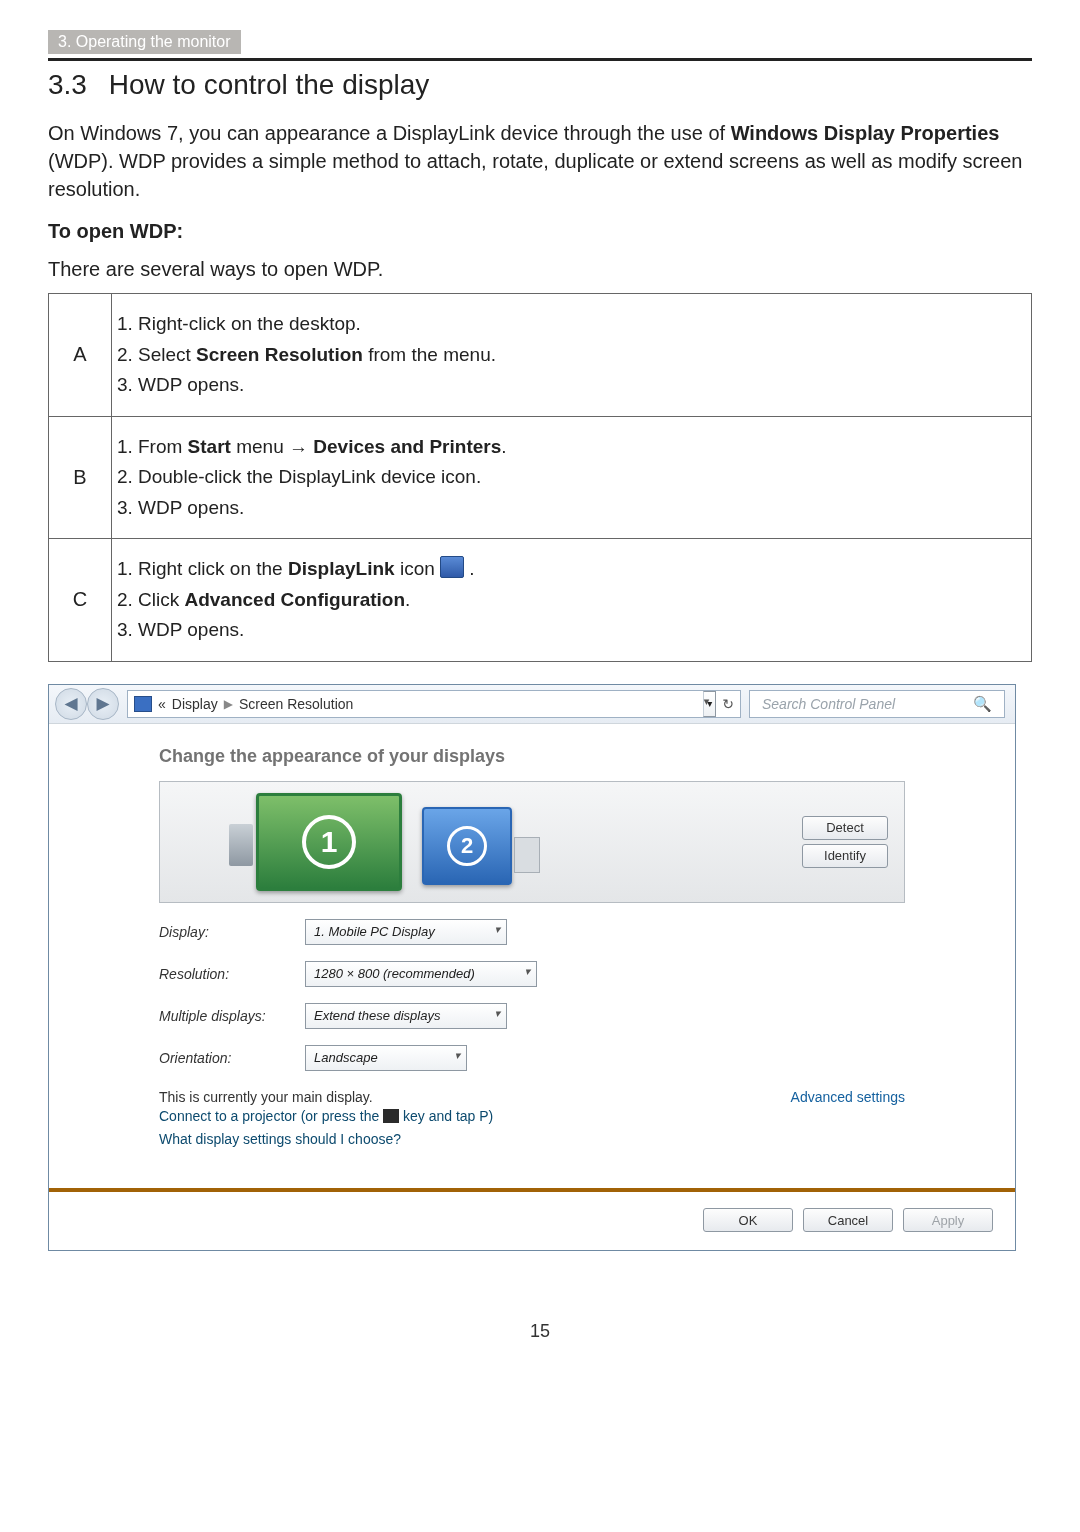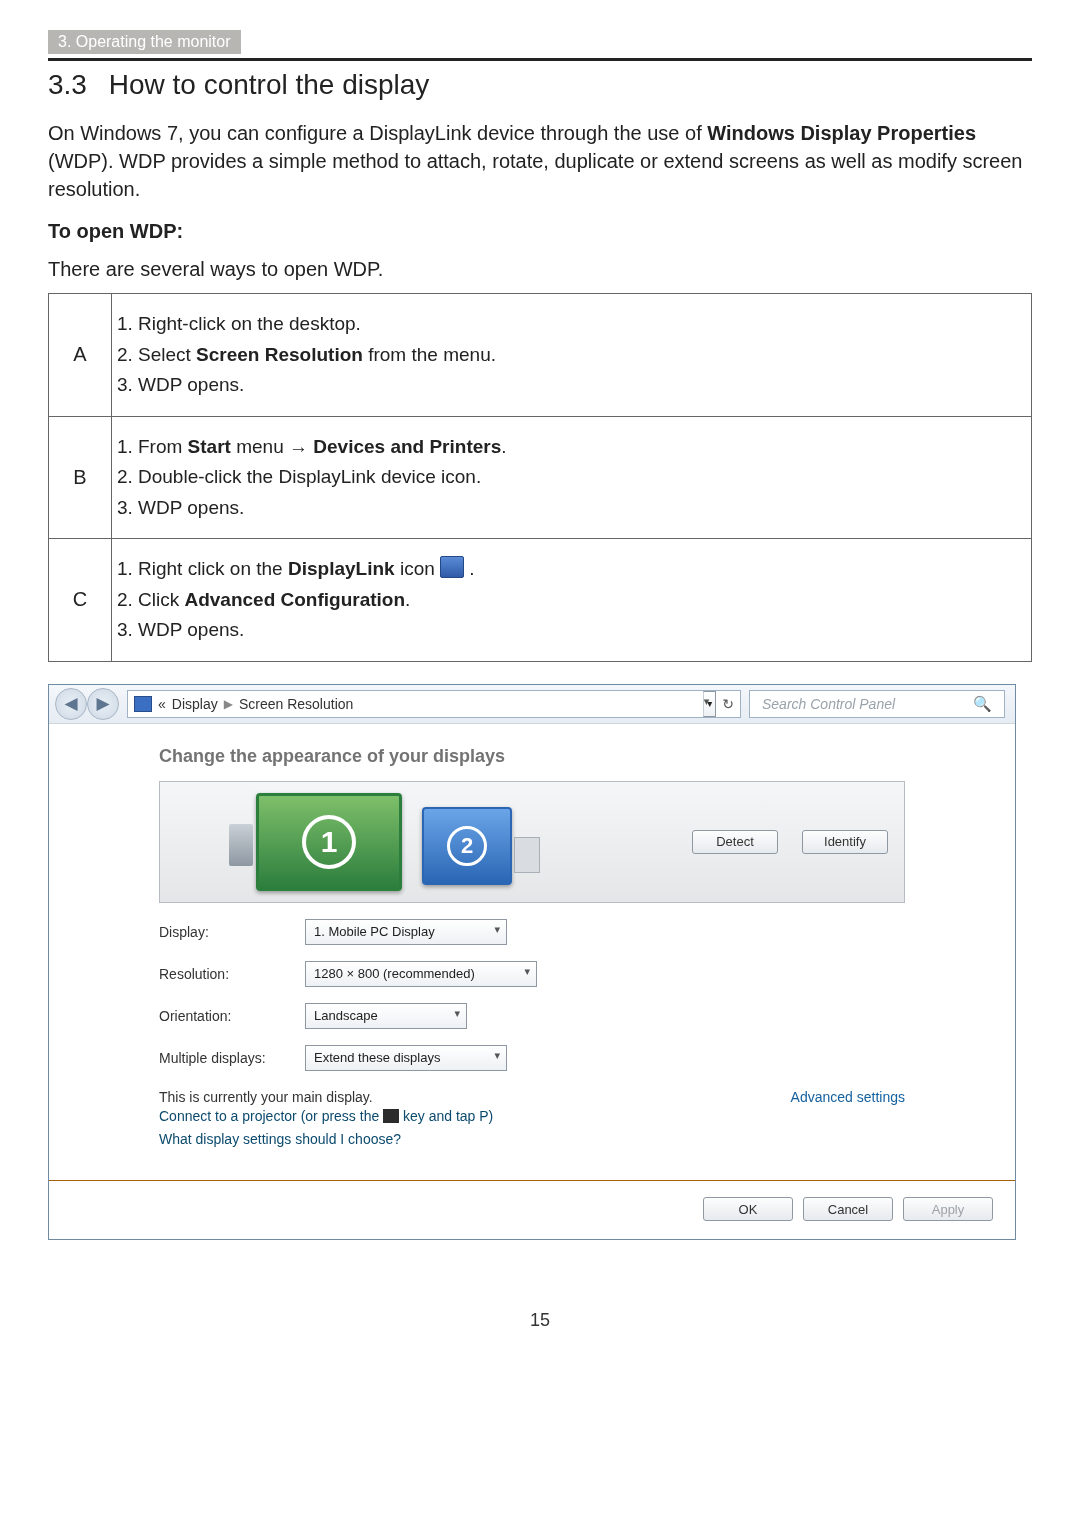--- a/index.html
+++ b/index.html
@@ -201,33 +201,33 @@
     border:3px solid #fff; border-radius:50%;
     display:flex; align-items:center; justify-content:center;
     font-size:22px;
   }
   .mon2-ext {
     position:absolute; right:-30px; top:28px;
     width:24px; height:34px;
     background: #d9dde1;
     border:1px solid #a8afb6;
   }
-  .det-btns { display:flex; flex-direction:row; gap:24px; }
+  .det-btns { display:flex; flex-direction:column; gap:4px; }
   .w7btn {
     min-width: 86px;
     height: 24px;
     border: 1px solid #8e98a2;
     background: linear-gradient(#fdfdfd,#e7eaee);
     border-radius: 3px;
     font-size: 13px;
     color:#333;
     padding: 0 12px;
   }
   .w7btn.dis { color:#9ea3a8; }
-  .form-row { display:flex; align-items:center; margin-top:16px; gap:16px;}
+  .form-row { display:flex; align-items:center; margin-top:16px; gap:16px;font-style:italic;}
   .form-row .lbl { width: 130px; color:#333; }
   .dd {
     height: 24px;
     border: 1px solid #8e98a2;
     background: linear-gradient(#fff,#eef1f4);
     display:flex; align-items:center;
     padding: 0 22px 0 8px;
     font-size: 13px;
     position: relative;
     color:#222;
@@ -240,41 +240,41 @@
   .note-row { margin-top: 18px; display:flex; justify-content:space-between; font-size:14px;}
   .adv-link { color:#15619f; }
   .links { font-size:14px; color:#0c4a6e; line-height:1.7;}
   .links .win-key {
     display:inline-block; width:16px; height:14px;
     background:#2b2b2b; vertical-align:-2px;
   }
   .btn-row {
     display:flex; gap:10px; justify-content:flex-end;
     padding: 16px 22px 18px 0;
-    border-top: 1px solid #a16207;
-    margin-top: 8px;
+    border-top: 4px solid #a16207;
+    margin-top: 16px;
   }
   .page-num { text-align:center; margin-top:70px; font-size:18px; color:#333;}
 </style>
 </head>
 <body>
 
 <div class="page">
 
   <div class="section-tab">3. Operating the monitor</div>
   <hr class="hr-heavy">
 
   <div class="h33">
     <span class="num">3.3</span>
     <span>How to control the display</span>
   </div>
 
 
   <p class="body-text">
-    <span>On Windows 7, you can configure a DisplayLink device through the use of </span><span class="bold">Windows Display Properties</span><span> (WDP). WDP provides a simple method to attach, rotate, duplicate or extend screens as well as modify screen resolution.</span>
+    <span>On Windows 7, you can appearance a DisplayLink device through the use of </span><span class="bold">Windows Display Properties</span><span> (WDP). WDP provides a simple method to attach, rotate, duplicate or extend screens as well as modify screen resolution.</span>
   </p>
 
   <p class="body-text bold" style="margin-top:14px">To open WDP:</p>
   <p class="body-text">There are several ways to open WDP.</p>
 
   <table class="ways-table">
     <tbody>
         <tr>
       <td class="letter">A</td>
       <td>
@@ -363,26 +363,26 @@
 
         <div class="form-row">
           <div class="lbl">Display:</div>
           <div class="dd" style="width:170px">1. Mobile PC Display</div>
         </div>
         <div class="form-row">
           <div class="lbl">Resolution:</div>
           <div class="dd" style="width:200px">1280 × 800 (recommended)</div>
         </div>
         <div class="form-row">
+          <div class="lbl">Multiple displays:</div>
+          <div class="dd" style="width:170px">Extend these displays</div>
+        </div>
+        <div class="form-row">
           <div class="lbl">Orientation:</div>
           <div class="dd" style="width:130px">Landscape</div>
-        </div>
-        <div class="form-row">
-          <div class="lbl">Multiple displays:</div>
-          <div class="dd" style="width:170px">Extend these displays</div>
         </div>
 
         <div class="note-row">
           <span>This is currently your main display.</span>
           <span class="adv-link">Advanced settings</span>
         </div>
 
         <div class="links">
           <div>
             <span>Connect to a projector (or press the </span><span class="win-key"></span><span> key and tap P)</span>

